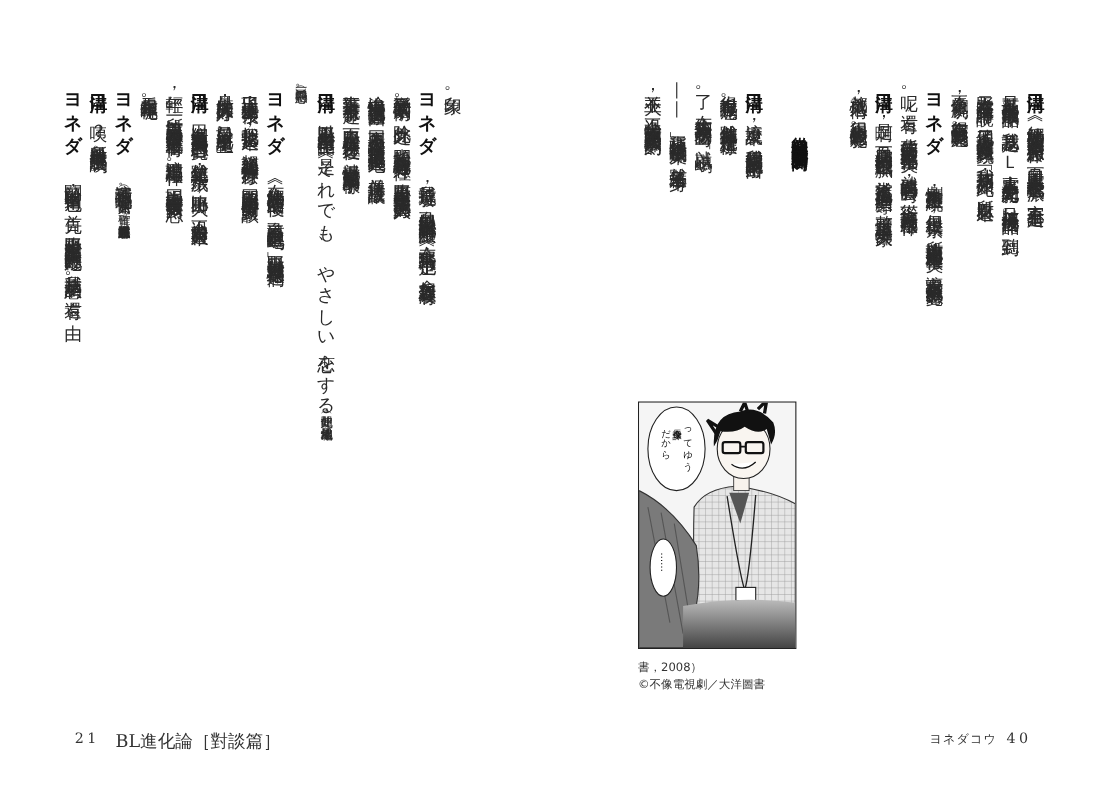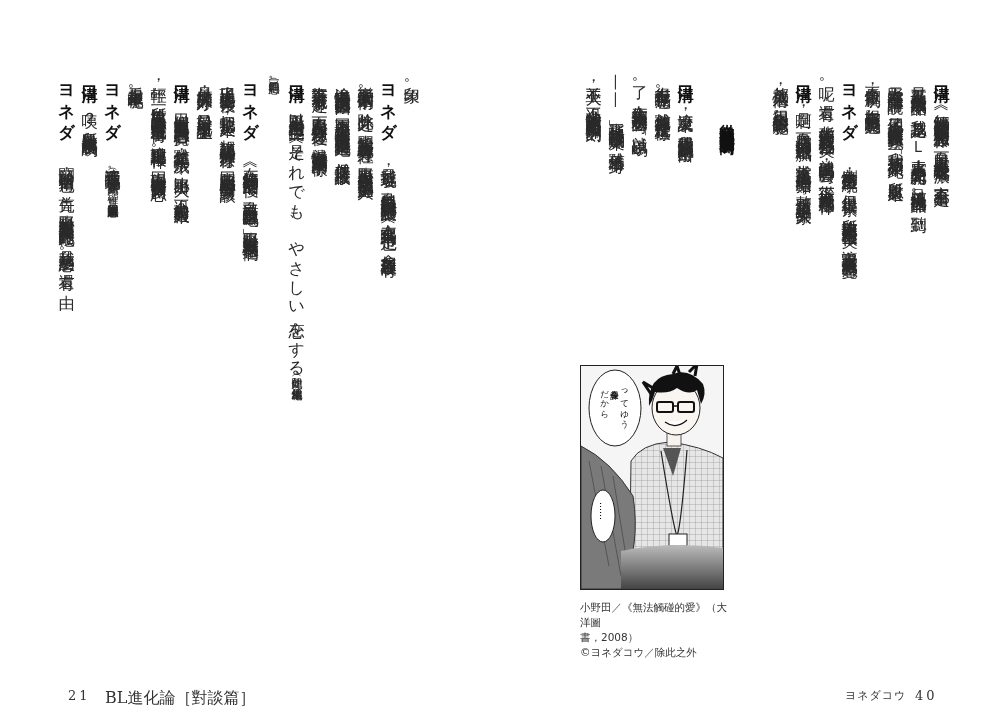--- a/index.html
+++ b/index.html
@@ -9,21 +9,21 @@
   .col { position:absolute; top:74px; writing-mode:vertical-rl; font-size:16.2px; line-height:23px;
          letter-spacing:1.2px; white-space:nowrap; width:23px; }
   .spk { font-family:"DejaVu Sans","Liberation Sans",sans-serif; font-weight:bold; color:#111; letter-spacing:0; }
   .gap { display:inline-block; height:26px; }
   .small { font-size:11px; letter-spacing:0; }
   .heading { position:absolute; top:112px; writing-mode:vertical-rl; font-family:"DejaVu Sans","Liberation Sans",sans-serif;
              font-weight:bold; font-size:15px; letter-spacing:1.5px; color:#111; }
   .illus { position:absolute; left:580px; top:365px; width:142px; height:223px; border:1.5px solid #222; background:#f4f4f4; overflow:hidden; }
   .caption { position:absolute; left:580px; top:600px; width:150px; font-family:"DejaVu Sans","Liberation Sans",sans-serif;
              font-size:10.5px; line-height:15px; color:#333; }
-  .folio { position:absolute; top:664px; font-size:12px; color:#333;margin-top:24px; }
+  .folio { position:absolute; top:664px; font-size:12px; color:#333; }
   .num { font-size:13px; letter-spacing:3px; }
 </style>
 </head>
 <body>
 
 <div class="spread">
 
   <div>
     <div class="col" style="left:930px"><span class="spk">溝口</span><span class="gap"></span><span>《無法觸碰的愛》的電影版相當忠於原作，而且以真人電影來說也非常氣派，完全看不出是</span></div>
     <div class="col" style="left:907px"><span>只花五天拍出來的低成本作品。我認為是ＢＬ真人電影史上的新紀元，足以流傳後世的作品。聽到</span></div>
@@ -83,23 +83,22 @@
         <path d="M0 80 Q30 95 52 130 Q60 180 40 223 H0Z" fill="#7a7a7a" stroke="#333" stroke-width="1"></path>
         <path d="M8 95 L28 200 M20 100 L40 210 M32 110 L45 190" stroke="#555" stroke-width="1"></path>
 
         <ellipse cx="22" cy="150" rx="12" ry="26" fill="#fff" stroke="#222" stroke-width="1"></ellipse>
         <text x="22" y="136" font-size="9" writing-mode="tb" font-family="DejaVu Sans, sans-serif" fill="#111">……</text>
 
         <path d="M40 185 Q90 175 142 182 V223 H40Z" fill="url(#tbl)"></path>
       </svg>
     </div>
     <div class="caption">
-      <div>小野田／《無法觸碰的愛》（大洋圖</div>
       <div>書，2008）</div>
-      <div>©ヨネダコウ／除此之外</div>
+      <div>©不像電視劇／大洋圖書</div>
     </div>
 
     <div class="folio" style="left:845px"><span style="font-family:Liberation Sans, sans-serif;font-size:11px;letter-spacing:1px">ヨネダコウ</span></div>
     <div class="folio num" style="left:915px">40</div>
   </div>
 
   <div>
     <div class="col" style="left:400px"><span>印象。</span></div>
     <div class="col" style="left:377px"><span class="spk">ヨネダ</span><span class="gap"></span><span>我最近發現，自己似乎很喜歡讓配角變顯眼。在《鳴鳥不飛》中也是，會想加入各種沒有</span></div>
     <div class="col" style="left:354px"><span>戀愛要素的劇情。除此之外，也開始想讓角色具有意外性。小野田原本是個非常成熟穩重的好人，</span></div>

